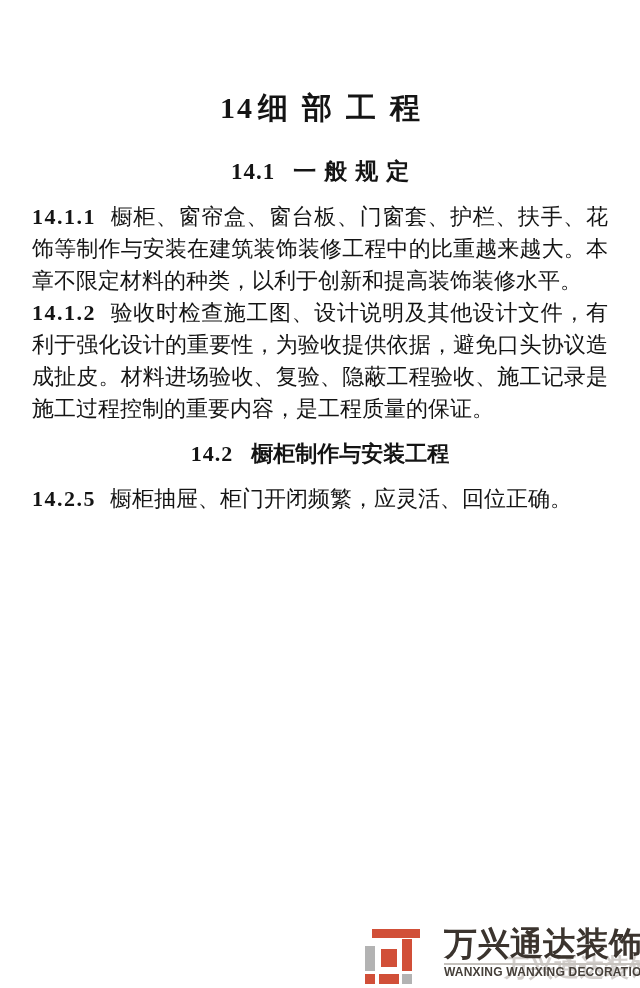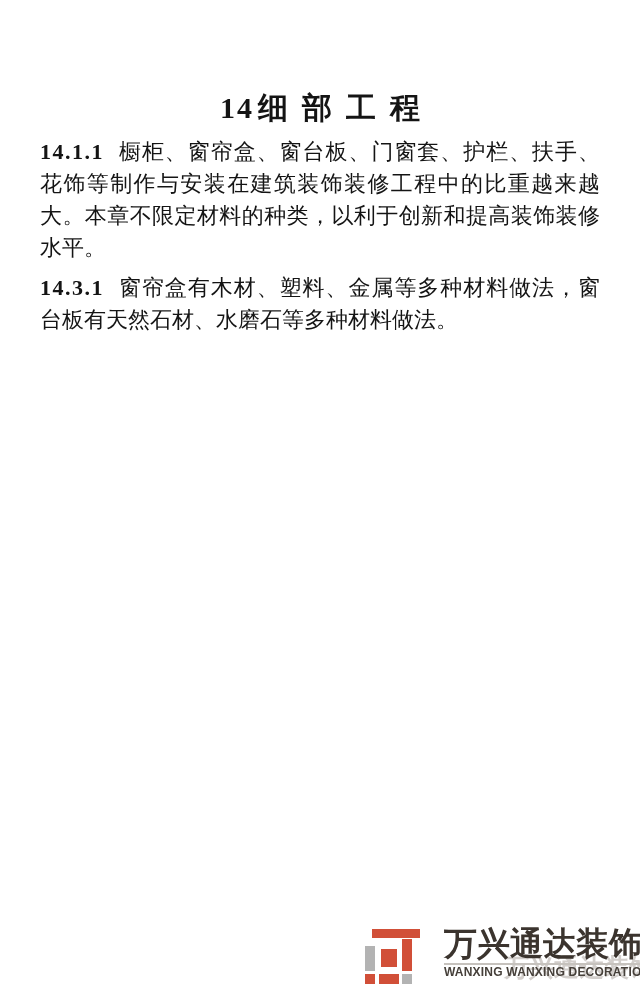--- a/index.html
+++ b/index.html
@@ -40,21 +40,21 @@
     white-space: nowrap;
   }
   .sec-heading.first { margin-top: 28px; font-size: 23px; }
   .sec-heading .num { letter-spacing: 1px; margin-right: 18px; }
   .sec-heading .txt { font-family: "Liberation Sans", "DejaVu Sans", sans-serif; }
   .sec-heading.spaced .txt { letter-spacing: 8px; margin-right: -8px; }
 
   
   .paras { margin: 0; }
   .para {
-    margin: 8px;
+    margin: 0;
     font-size: 22px;
     line-height: 32px;
     text-align: justify;
   }
   .para .pnum {
     font-weight: bold;
     letter-spacing: 1.5px;
     margin-right: 14px;
   }
 
@@ -100,30 +100,35 @@
   }
 </style>
 </head>
 <body>
 
 <div class="page">
 
   <h1 class="chapter-title"><span class="num">14</span><span class="txt">细部工程</span></h1>
 
   <div>
+    <h2 class="sec-heading first spaced"><span class="num">14.1</span><span class="txt">一般规定</span></h2>
     <div class="paras">
       <p class="para"><span class="pnum">14.1.1</span><span>橱柜、窗帘盒、窗台板、门窗套、护栏、扶手、花饰等制作与安装在建筑装饰装修工程中的比重越来越大。本章不限定材料的种类，以利于创新和提高装饰装修水平。</span></p>
+      <p class="para"><span class="pnum">14.1.2</span><span>验收时检查施工图、设计说明及其他设计文件，有利于强化设计的重要性，为验收提供依据，避免口头协议造成扯皮。材料进场验收、复验、隐蔽工程验收、施工记录是施工过程控制的重要内容，是工程质量的保证。</span></p>
     </div>
   </div>
 
+  <div>
+    <h2 class="sec-heading"><span class="num">14.2</span><span class="txt">橱柜制作与安装工程</span></h2>
+    <div class="paras">
+      <p class="para"><span class="pnum">14.2.5</span><span>橱柜抽屉、柜门开闭频繁，应灵活、回位正确。</span></p>
+    </div>
+  </div>
 
   <div>
-    <div class="paras">
-      <p class="para"><span class="pnum">14.3.1</span><span>窗帘盒有木材、塑料、金属等多种材料做法，窗台板有天然石材、水磨石等多种材料做法。</span></p>
-    </div>
   </div>
 
 
 </div>
 
 <div class="watermark">
   <div class="ghost">万兴通达装饰网</div>
   <div class="wm-row">
     <svg class="wm-icon" viewBox="0 0 58 58" xmlns="http://www.w3.org/2000/svg">
       <rect x="7" y="2" width="48" height="9" fill="#d14f38"></rect>

